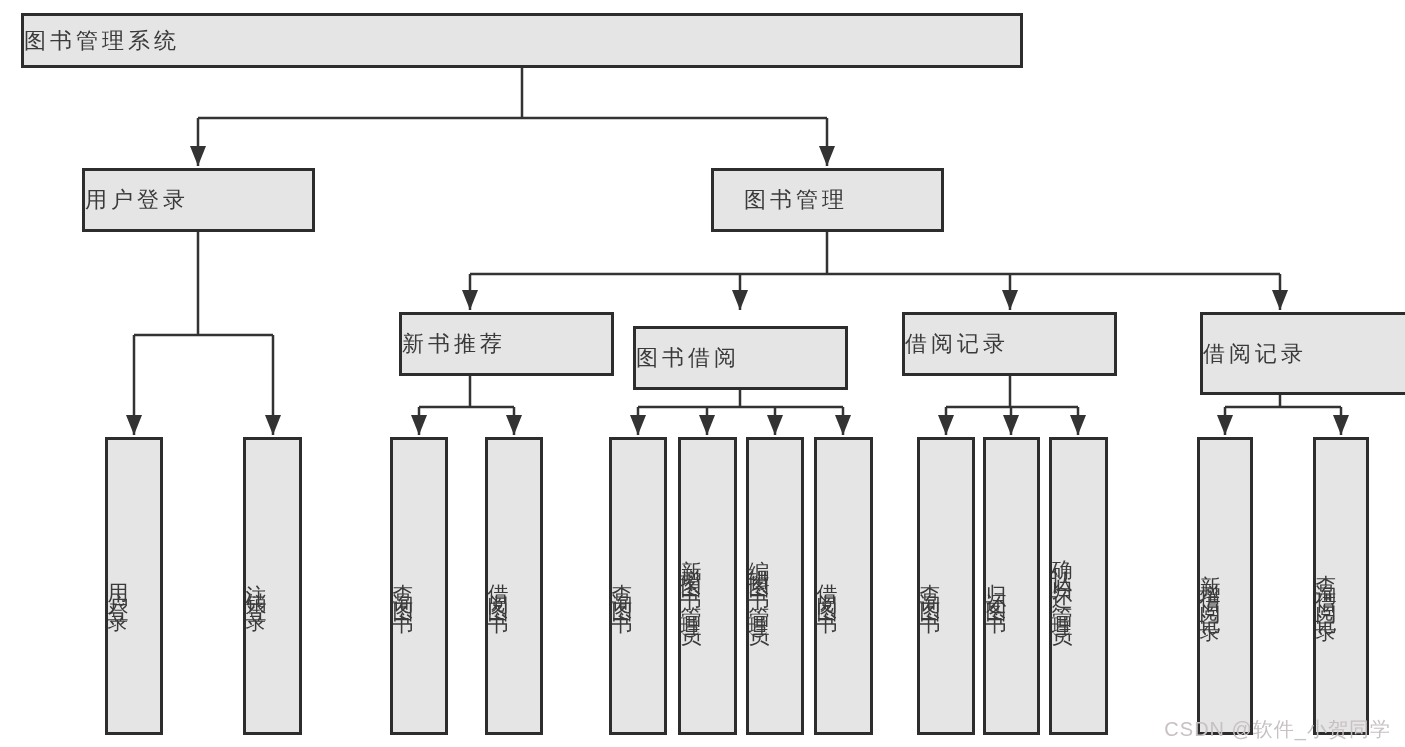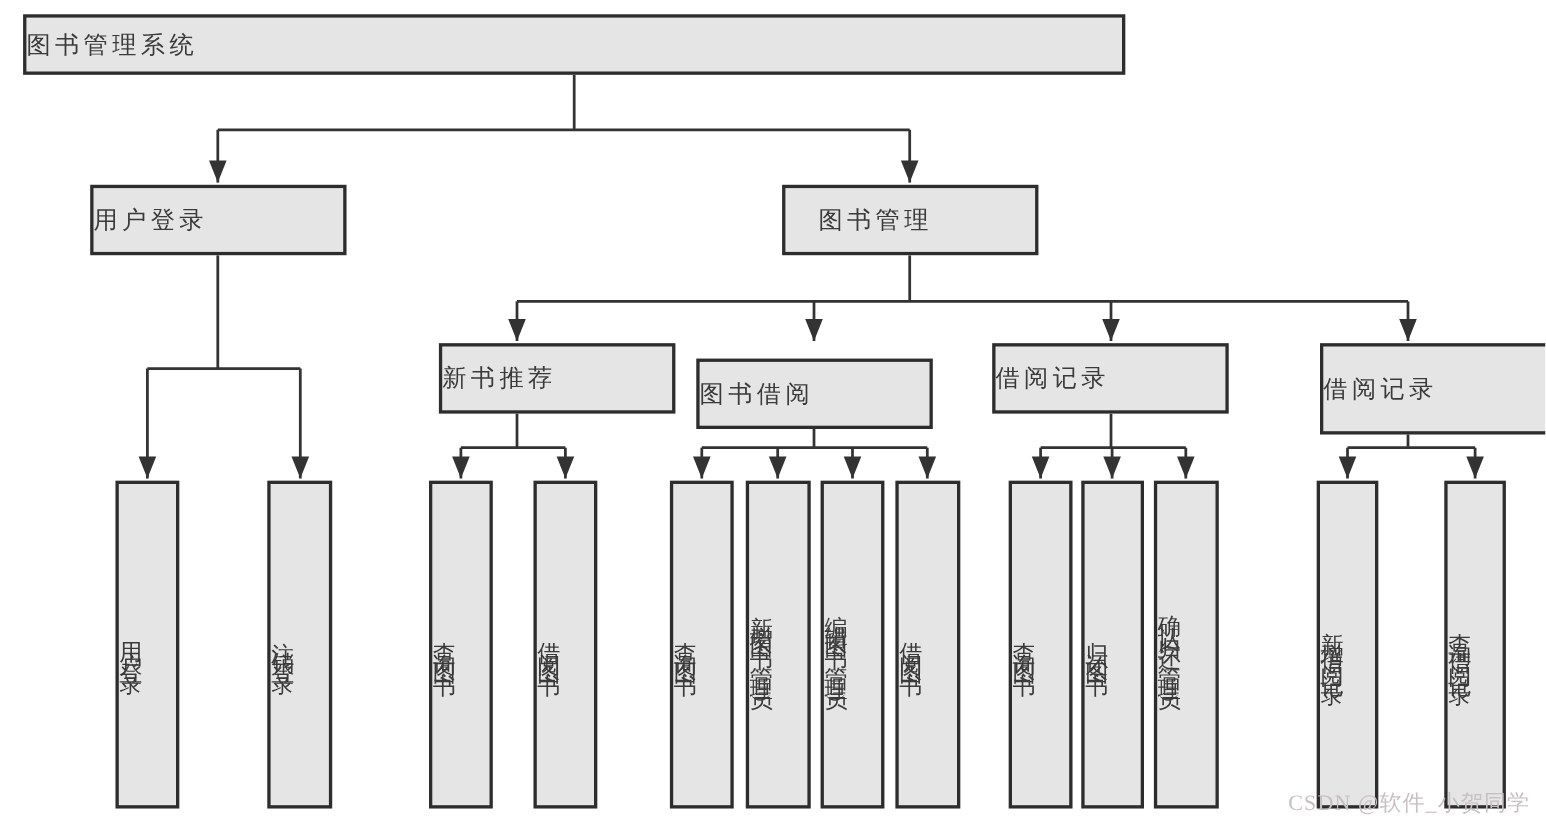--- a/index.html
+++ b/index.html
@@ -14,21 +14,21 @@
   }
   .hlabel{
     font-size:22px;color:#3a3a3a;letter-spacing:4px;white-space:nowrap;line-height:1;
   }
   .vlabel{
     writing-mode:vertical-rl;text-orientation:mixed;
     font-size:21px;color:#3a3a3a;letter-spacing:0.45em;line-height:1;white-space:nowrap;
   }
   .watermark{
     position:absolute;right:14px;bottom:4px;z-index:5;
-    font-size:20px;color:#c7c0c4;letter-spacing:1px;white-space:nowrap;font-family:Liberation Serif, serif;
+    font-size:20px;color:#c7c0c4;letter-spacing:1px;white-space:nowrap;
   }
 </style>
 </head>
 <body>
 
 <div class="canvas">
 
   <svg class="connectors" width="1405" height="747">
     <defs>
       <marker id="ah" markerUnits="userSpaceOnUse" markerWidth="24" markerHeight="20" refX="21" refY="10" orient="auto">

